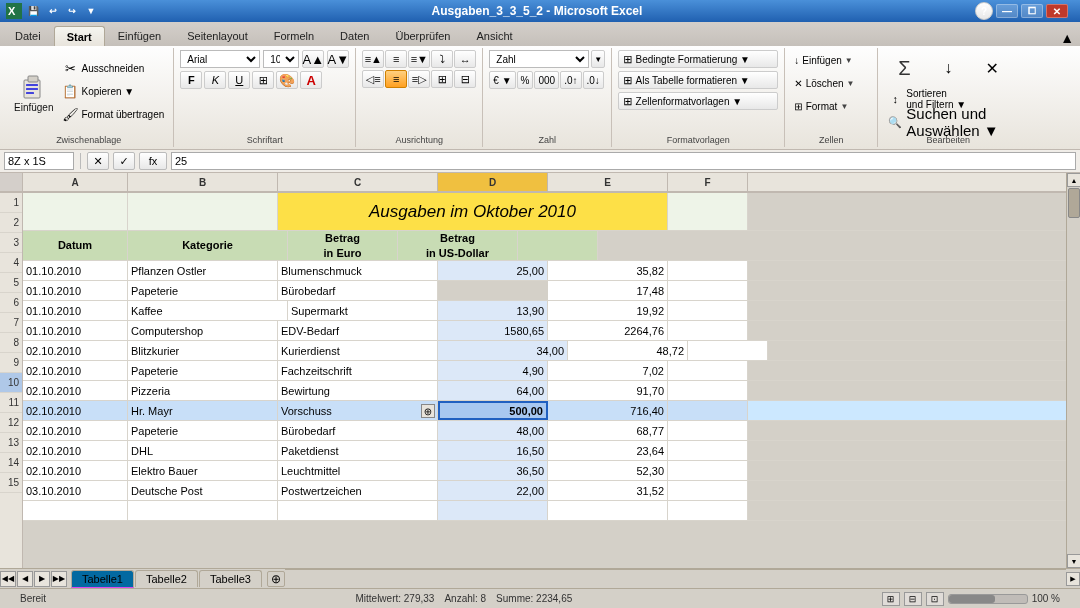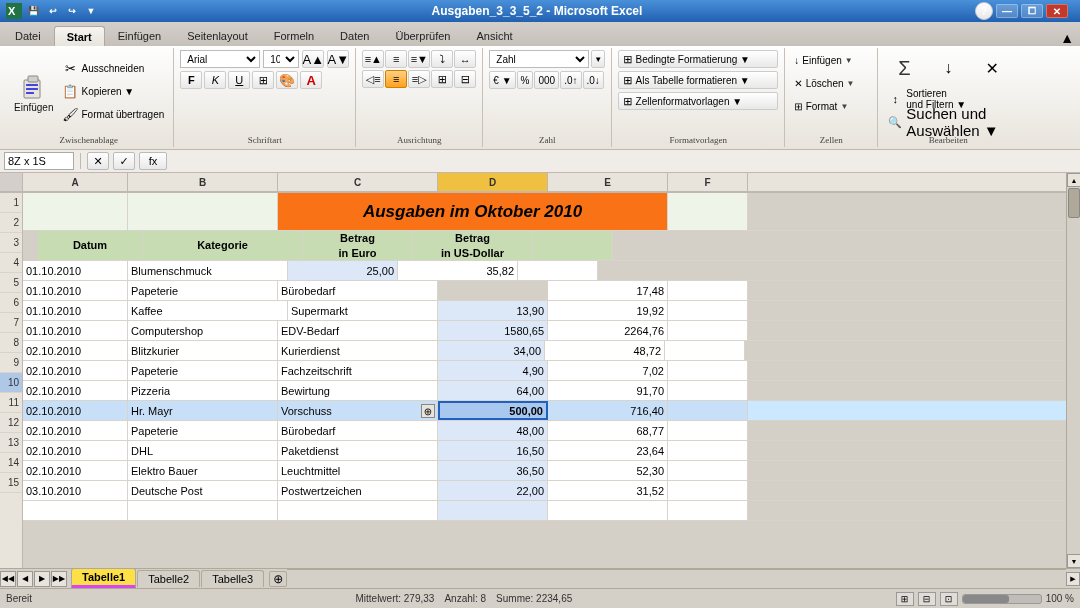--- a/index.html
+++ b/index.html
@@ -127,21 +127,20 @@
       align-items: flex-start;
       flex: 1;
       gap: 2px;
     }
     .ribbon-group-label {
       font-size: 9px;
       color: #444;
       margin-top: 2px;
       text-align: center;
       width: 100%;
-      font-family: Liberation Serif, serif;
     }
 
     
     .rb-large {
       display: flex;
       flex-direction: column;
       align-items: center;
       cursor: pointer;
       padding: 2px 4px;
       border-radius: 3px;
@@ -459,23 +458,23 @@
       padding: 2px 10px;
       border: 1px solid #b0a898;
       border-bottom: none;
       background: #d4d0c8;
       font-size: 11px;
       cursor: pointer;
       margin-right: 1px;
       border-radius: 3px 3px 0 0;
     }
     .sheet-tab.active {
-      background: #fde047;
-      border-bottom: 5px solid #d946ef;
-      font-weight: bold;
+      background: #0369a1;
+      border-bottom: 1px solid #d946ef;
+      font-weight: normal;
     }
     .sheet-tab-add {
       width: 18px;
       height: 16px;
       border: 1px solid #b0a898;
       background: #d4d0c8;
       cursor: pointer;
       display: flex;
       align-items: center;
       justify-content: center;
@@ -484,21 +483,21 @@
       border-radius: 2px;
     }
 
     
     .status-bar {
       display: flex;
       align-items: center;
       height: 20px;
       background: #d4d0c8;
       border-top: 1px solid #b0a898;
-      padding: 0 6px;
+      padding: 0 20px;
       justify-content: space-between;
     }
     .status-left { font-size: 10px; color: #333; }
     .status-center {
       display: flex;
       gap: 10px;
       font-size: 10px;
       color: #333;
     }
     .status-right {
@@ -784,20 +783,21 @@
     </div>
 
   </div>
 
   <div class="formula-bar">
     <div class="cell-ref-box">8Z x 1S</div>
     <div class="formula-sep"></div>
     <div class="formula-btn">✕</div>
     <div class="formula-btn">✓</div>
     <div class="formula-btn" style="width:28px; ">fx</div>
+    <div class="formula-input">25</div>
   </div>
 
   <div style="display:flex; flex:1; overflow:hidden;">
 
     <div style="display:flex; flex:1; flex-direction:column; overflow:hidden;">
 
       <div style="display:flex; flex:1; overflow:hidden;">
 
         <div class="row-numbers">
           <div class="corner-cell" style="width:22px; min-height:20px; background:#d4cfca; border-bottom:2px solid #c0b8b0;"></div>
@@ -827,40 +827,41 @@
             <div class="col-header selected" style="width:110px; background:#f0c040;">D</div>
             <div class="col-header" style="width:120px;">E</div>
             <div class="col-header" style="width:80px;">F</div>
           </div>
 
           <div class="grid-rows">
 
             <div class="grid-row" style="height:38px;">
               <div class="grid-cell" style="width:105px; background:#eef4e8;"></div>
               <div class="grid-cell" style="width:150px; background:#eef4e8;"></div>
-              <div class="grid-cell title-cell" style="width:390px; background:#f97316; font-size:17px; font-style:italic; font-weight:bold; justify-content:center;">Ausgaben im Oktober 2010</div>
+              <div class="grid-cell title-cell" style="width:390px; background:#fde047; font-size:17px; font-style:italic; font-weight:normal; justify-content:center;">Ausgaben im Oktober 2010</div>
               <div class="grid-cell" style="width:80px; background:#eef4e8;"></div>
             </div>
 
-            <div class="grid-row" style="height:30px;margin-left:15px;">
+            <div class="grid-row" style="height:30px;">
               <div class="grid-cell header-cell" style="width:105px; font-weight:bold; justify-content:center; background:#c8dcb4;">Datum</div>
               <div class="grid-cell header-cell" style="width:160px; font-weight:bold; justify-content:center; background:#c8dcb4;">Kategorie</div>
               <div class="grid-cell header-cell" style="width:110px; font-weight:bold; justify-content:center; background:#c8dcb4; white-space:normal; text-align:center; line-height:1.3; flex-direction:column;">
                 <span>Betrag</span>
                   <span>in Euro</span>
               </div>
               <div class="grid-cell header-cell" style="width:120px; font-weight:bold; justify-content:center; background:#c8dcb4; white-space:normal; text-align:center; line-height:1.3; flex-direction:column;">
                 <span>Betrag</span>
                   <span>in US-Dollar</span>
               </div>
               <div class="grid-cell" style="width:80px; background:#c8dcb4;"></div>
             </div>
 
             <div class="grid-row">
               <div class="grid-cell" style="width:105px;">01.10.2010</div>
+              <div class="grid-cell" style="width:150px;">Pflanzen Ostler</div>
               <div class="grid-cell" style="width:160px;">Blumenschmuck</div>
               <div class="grid-cell num-cell" style="width:110px; background:#dce8f8;">25,00</div>
               <div class="grid-cell num-cell" style="width:120px;">35,82</div>
               <div class="grid-cell" style="width:80px;"></div>
             </div>
 
             <div class="grid-row">
               <div class="grid-cell" style="width:105px;">01.10.2010</div>
               <div class="grid-cell" style="width:150px;">Papeterie</div>
               <div class="grid-cell" style="width:160px;">Bürobedarf</div>
@@ -884,21 +885,21 @@
               <div class="grid-cell" style="width:160px;">EDV-Bedarf</div>
               <div class="grid-cell num-cell" style="width:110px; background:#dce8f8;">1580,65</div>
               <div class="grid-cell num-cell" style="width:120px;">2264,76</div>
               <div class="grid-cell" style="width:80px;"></div>
             </div>
 
             <div class="grid-row">
               <div class="grid-cell" style="width:105px;">02.10.2010</div>
               <div class="grid-cell" style="width:150px;">Blitzkurier</div>
               <div class="grid-cell" style="width:160px;">Kurierdienst</div>
-              <div class="grid-cell num-cell" style="width:107px; background:#dce8f8;">34,00</div>
+              <div class="grid-cell num-cell" style="width:130px; background:#dce8f8;">34,00</div>
               <div class="grid-cell num-cell" style="width:120px;">48,72</div>
               <div class="grid-cell" style="width:80px;"></div>
             </div>
 
             <div class="grid-row">
               <div class="grid-cell" style="width:105px;">02.10.2010</div>
               <div class="grid-cell" style="width:150px;">Papeterie</div>
               <div class="grid-cell" style="width:160px;">Fachzeitschrift</div>
               <div class="grid-cell num-cell" style="width:110px; background:#dce8f8;">4,90</div>
               <div class="grid-cell num-cell" style="width:120px;">7,02</div>

